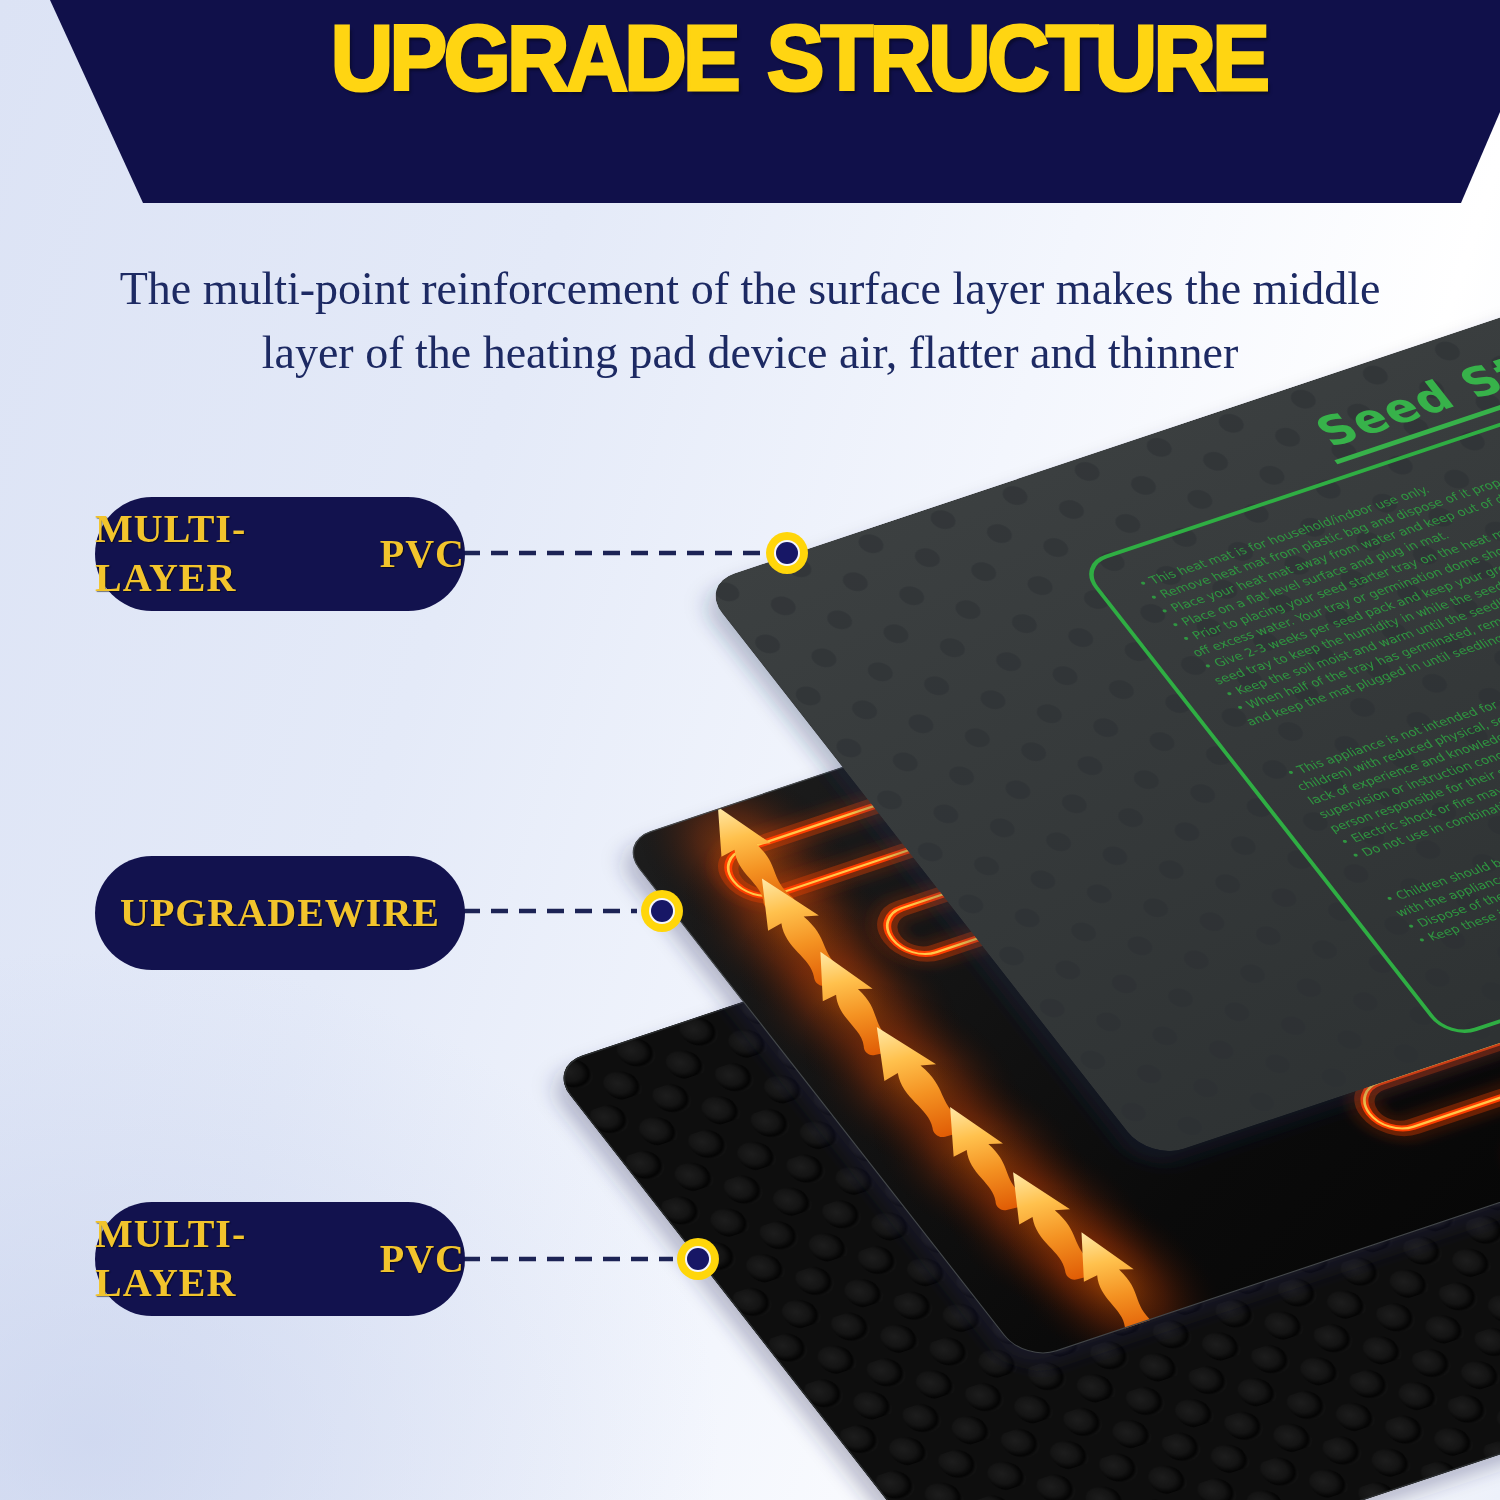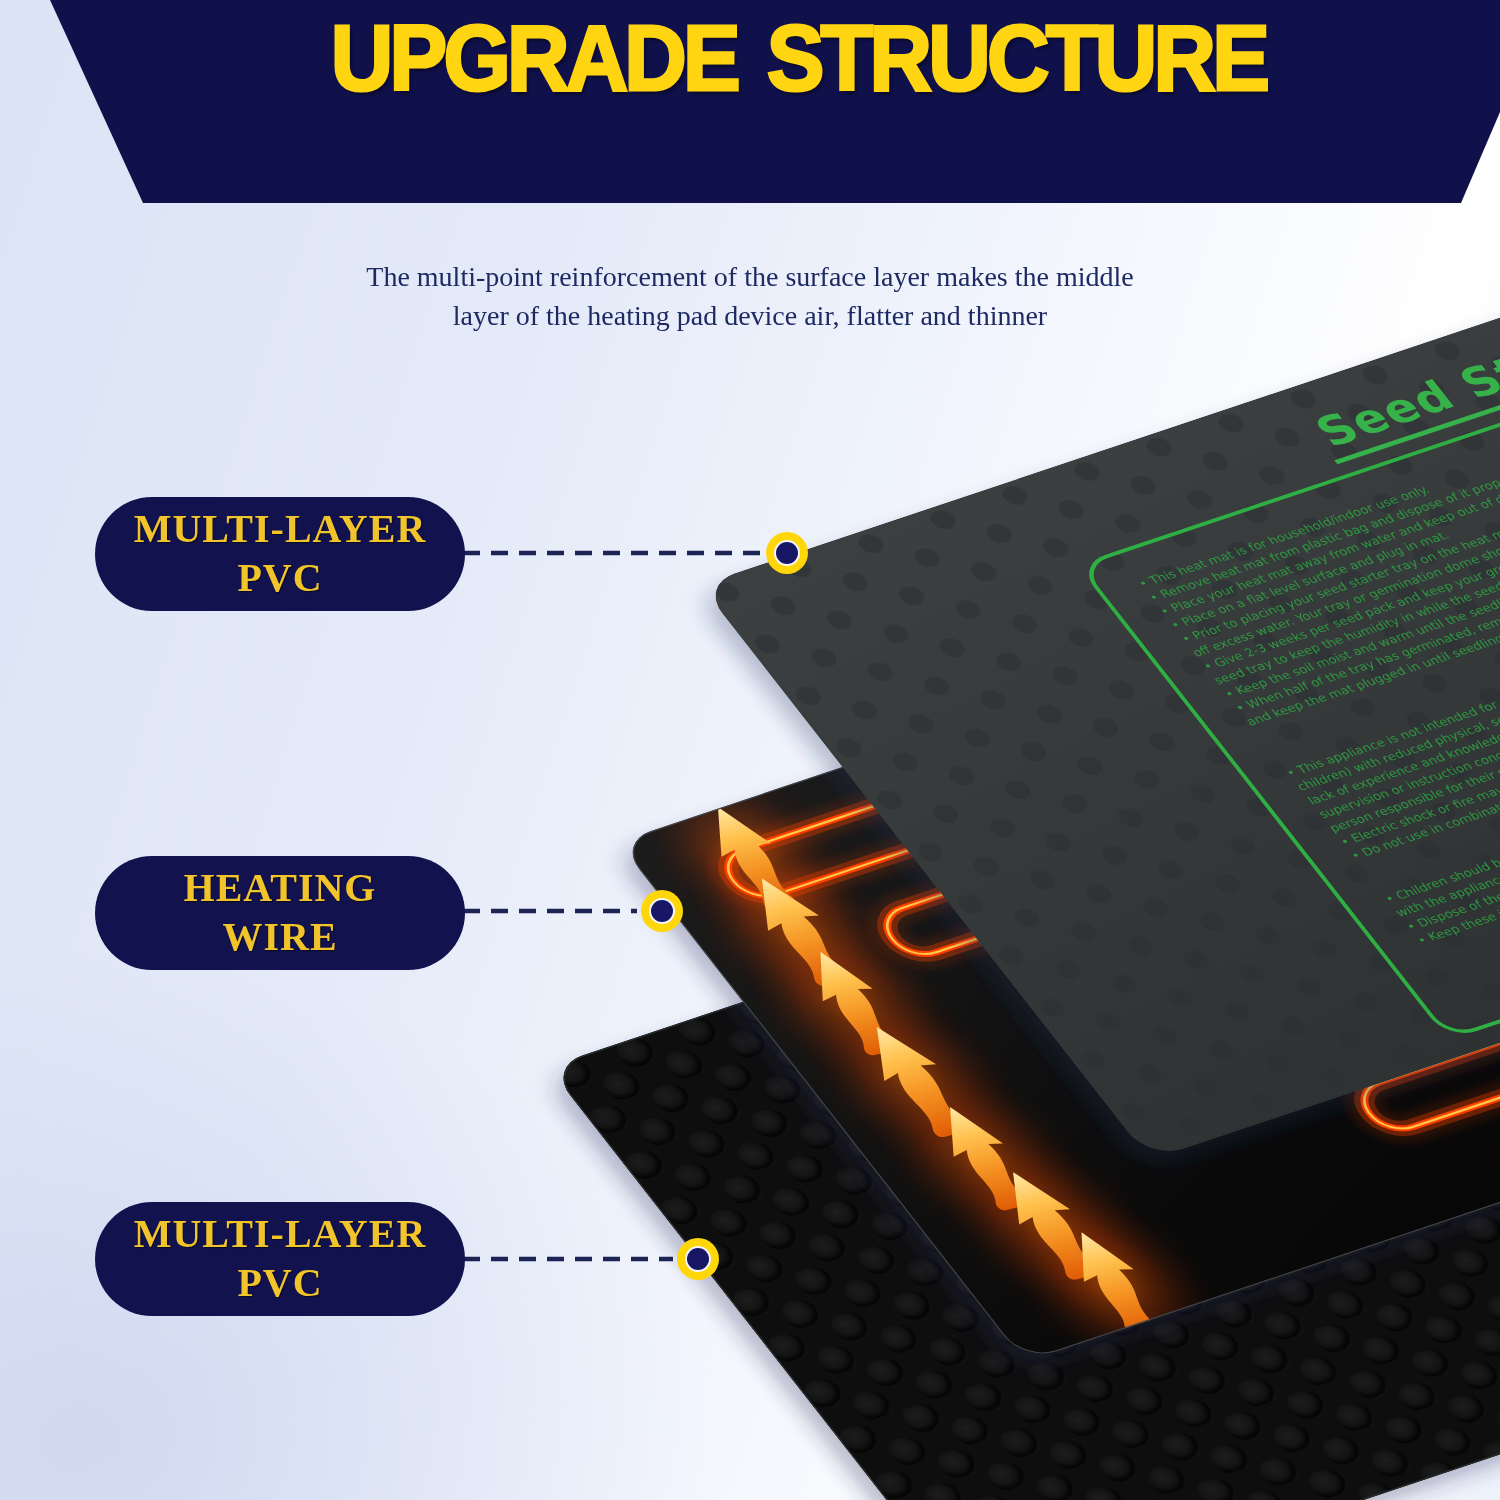--- a/index.html
+++ b/index.html
@@ -21,27 +21,27 @@
     margin:0;padding-top:6px;
     font-size:92px;font-weight:bold;letter-spacing:-4px;word-spacing:10px;
     color:#ffd512;-webkit-text-stroke:3px #ffd512;
     text-shadow:3px 4px 3px rgba(0,0,0,.38);
     transform:scaleX(.94);
   }
   
   .desc{
     position:absolute;left:0;top:257px;width:1500px;
     text-align:center;font-family:"Liberation Serif",serif;
-    font-size:28px;line-height:1.4;color:#1d2a63;
+    font-size:46px;line-height:1.4;color:#1d2a63;
   }
   
   .pill{
     position:absolute;left:95px;width:370px;height:114px;border-radius:62px;
     background:#12124e;
-    display:flex;flex-direction:column;align-items:center;justify-content:center;
+    display:flex;align-items:center;justify-content:center;
     font-family:"Liberation Serif",serif;font-weight:bold;
     font-size:40px;line-height:1.22;letter-spacing:1px;color:#f2c42c;
     text-shadow:1px 1px 1px rgba(0,0,0,.5);
   }
   .pill-1{top:497px}.pill-2{top:856px}.pill-3{top:1202px}
   svg.diagram{position:absolute;left:0;top:0;}
   .fineprint text{font-family:"DejaVu Sans",sans-serif;}
 </style>
 </head>
 <body>
@@ -237,21 +237,21 @@
       <circle cx="698" cy="1259" r="13" fill="#f4f6ff"></circle>
       <circle cx="698" cy="1259" r="11" fill="#171766"></circle>
     </g>
   </svg>
 
   <div class="pill pill-1">
     <span>MULTI-LAYER</span>
     <span>PVC</span>
   </div>
   <div class="pill pill-2">
-    <span>HEATING</span>
+    <span>UPGRADE</span>
     <span>WIRE</span>
   </div>
   <div class="pill pill-3">
     <span>MULTI-LAYER</span>
     <span>PVC</span>
   </div>
 
 </div>
 
 </body></html>

